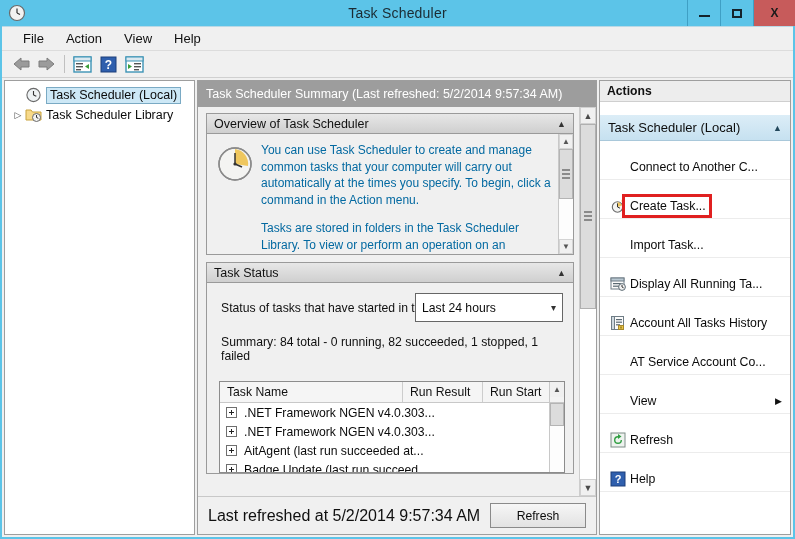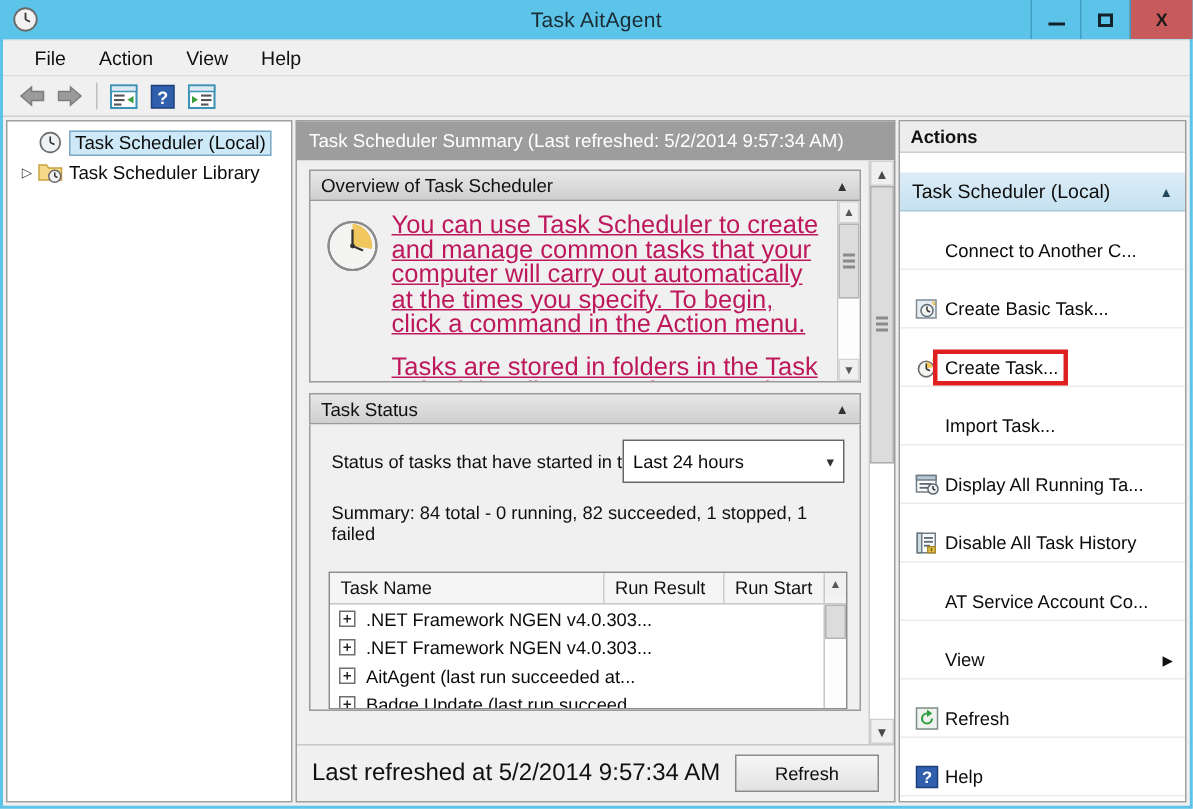--- a/index.html
+++ b/index.html
@@ -178,21 +178,21 @@
   
   .overview-inner {
     display: flex;
     height: 120px;
     overflow: hidden;
   }
   .ov-icon { width: 50px; flex: 0 0 50px; padding: 10px 0 0 8px; }
   .ov-text {
     flex: 1 1 auto;
     padding: 8px 6px 0 4px;
-    font-size: 17px; color: #be185d; line-height: 16.5px; text-decoration: underline;
+    font-size: 12px; color: #0369a1; line-height: 16.5px;
   }
   .ov-text p { margin: 0 0 12px 0; }
 
   
   .vscroll {
     width: 15px; flex: 0 0 15px;
     background: #f3f3f3;
     border-left: 1px solid #c8c8c8;
     display: flex; flex-direction: column;
   }
@@ -382,21 +382,21 @@
 <div class="window">
 
   <div class="titlebar">
     <span class="title-icon">
       <svg width="18" height="18" viewBox="0 0 18 18">
         <circle cx="9" cy="9" r="7.5" fill="#f2f2f2" stroke="#6a6a6a" stroke-width="1.2"></circle>
         <line x1="9" y1="9" x2="9" y2="4.5" stroke="#333" stroke-width="1.2"></line>
         <line x1="9" y1="9" x2="12" y2="10.5" stroke="#333" stroke-width="1.2"></line>
       </svg>
     </span>
-    <div class="title-text">Task AitAgent</div>
+    <div class="title-text">Task Scheduler</div>
     <div class="winbtns">
       <div class="winbtn">
         <span class="glyph-min"></span>
       </div>
       <div class="winbtn">
         <span class="glyph-max"></span>
       </div>
       <div class="winbtn close">X</div>
     </div>
   </div>
@@ -607,32 +607,20 @@
         <div class="actions-group">
           <span>Task Scheduler (Local)</span>
           <span class="caret">▲</span>
         </div>
 
         <div class="action-item">
           <span class="ai-ico"></span>
           <span>Connect to Another C...</span>
         </div>
 
-        <div class="action-item">
-          <span class="ai-ico">
-            <svg width="16" height="16" viewBox="0 0 16 16">
-              <rect x="1" y="2" width="13" height="12" fill="#e8eef2" stroke="#7d8c96" stroke-width="1"></rect>
-              <circle cx="8" cy="9" r="4" fill="#f4f4f2" stroke="#5d6b74" stroke-width="1"></circle>
-              <line x1="8" y1="9" x2="8" y2="6.4" stroke="#333" stroke-width="1"></line>
-              <line x1="8" y1="9" x2="10" y2="10" stroke="#333" stroke-width="1"></line>
-              <path d="M11 1.5 L12 3.5 L14 2.8 L12.6 4.5 L14.2 5.5 L12.2 5.4 Z" fill="#f0b429"></path>
-            </svg>
-          </span>
-          <span>Create Basic Task...</span>
-        </div>
 
         <div class="action-item">
           <span class="ai-ico">
             <svg width="16" height="16" viewBox="0 0 16 16">
               <circle cx="7.5" cy="9" r="5.2" fill="#f4f4f2" stroke="#6a6a6a" stroke-width="1.1"></circle>
               <path d="M7.5 9 L7.5 4.2 A4.8 4.8 0 0 1 11.8 7.6 Z" fill="#efc75e"></path>
               <line x1="7.5" y1="9" x2="7.5" y2="5.4" stroke="#333" stroke-width="1"></line>
               <line x1="7.5" y1="9" x2="10" y2="10.2" stroke="#333" stroke-width="1"></line>
               <path d="M11 1 L12 3 L14 2.4 L12.7 4 L14.3 5 L12.2 5 Z" fill="#f0b429"></path>
             </svg>
@@ -666,21 +654,21 @@
             <svg width="16" height="16" viewBox="0 0 16 16">
               <rect x="1.5" y="1.5" width="12" height="13" fill="#fbfbfb" stroke="#6f7d86" stroke-width="1"></rect>
               <rect x="1.5" y="1.5" width="3" height="13" fill="#cfd9e0" stroke="#6f7d86" stroke-width="1"></rect>
               <rect x="6" y="4" width="6" height="1.2" fill="#5b6a73"></rect>
               <rect x="6" y="6.6" width="6" height="1.2" fill="#5b6a73"></rect>
               <rect x="6" y="9.2" width="4" height="1.2" fill="#5b6a73"></rect>
               <rect x="8.5" y="10.5" width="5" height="4" fill="#e8c547" stroke="#a8892c" stroke-width="1"></rect>
               <rect x="10.5" y="11.5" width="1" height="2" fill="#6a5512"></rect>
             </svg>
           </span>
-          <span>Disable All Task History</span>
+          <span>Account All Tasks History</span>
         </div>
 
         <div class="action-item">
           <span class="ai-ico"></span>
           <span>AT Service Account Co...</span>
         </div>
 
         <div class="action-item">
           <span class="ai-ico"></span>
           <span>View</span>

